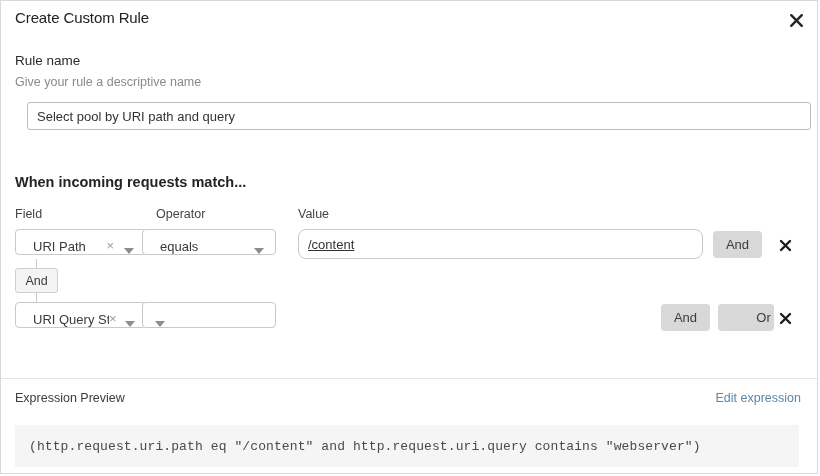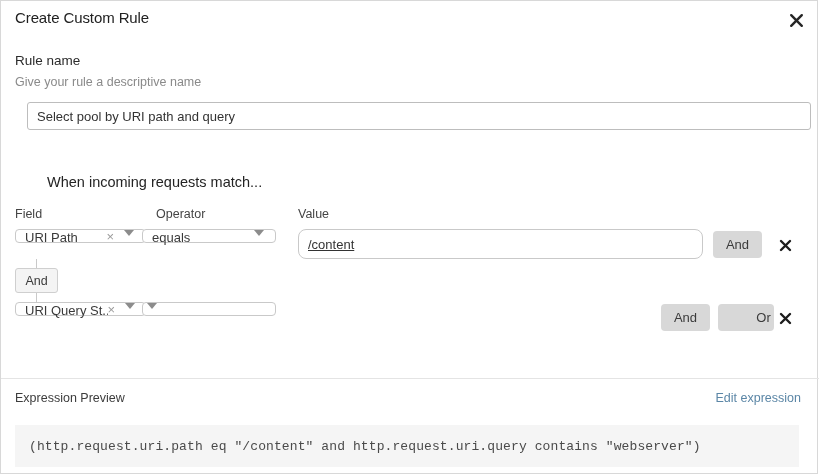--- a/index.html
+++ b/index.html
@@ -84,50 +84,50 @@
     line-height: 26px;
     margin-left: 12px;
   }
 
   
   .section-heading {
     position: absolute;
     left: 14px;
     top: 173px;
     font-size: 14.5px;
-    font-weight: normal;
+    font-weight: bold;
     color: #242424;
-    margin-left: 32px;
   }
 
   
   .col-header {
     position: absolute;
     top: 206px;
     font-size: 12.5px;
     color: #444444;
   }
   .col-field    { left: 14px; }
   .col-operator { left: 155px; }
   .col-value    { left: 297px; }
 
   
   .row1 { top: 228px; }
   .row2 { top: 301px; }
 
   .select-box {
     position: absolute;
     box-sizing: border-box;
-    height: 14px;
+    height: 26px;
     border: 1px solid #c9c9c9;
     border-radius: 4px;
     background: #ffffff;
     display: flex;
-    align-items: flex-start;
-    cursor: pointer;
+    align-items: flex-end;
+    cursor: pointer;
+    padding-left: 8px;
   }
   .select-field    { left: 14px;  width: 131px; }
   .select-operator { left: 141px; width: 134px; }
 
   .select-text {
     font-size: 13px;
     color: #3a3a3a;
     padding-left: 9px;
     flex: 1 1 auto;
     white-space: nowrap;

